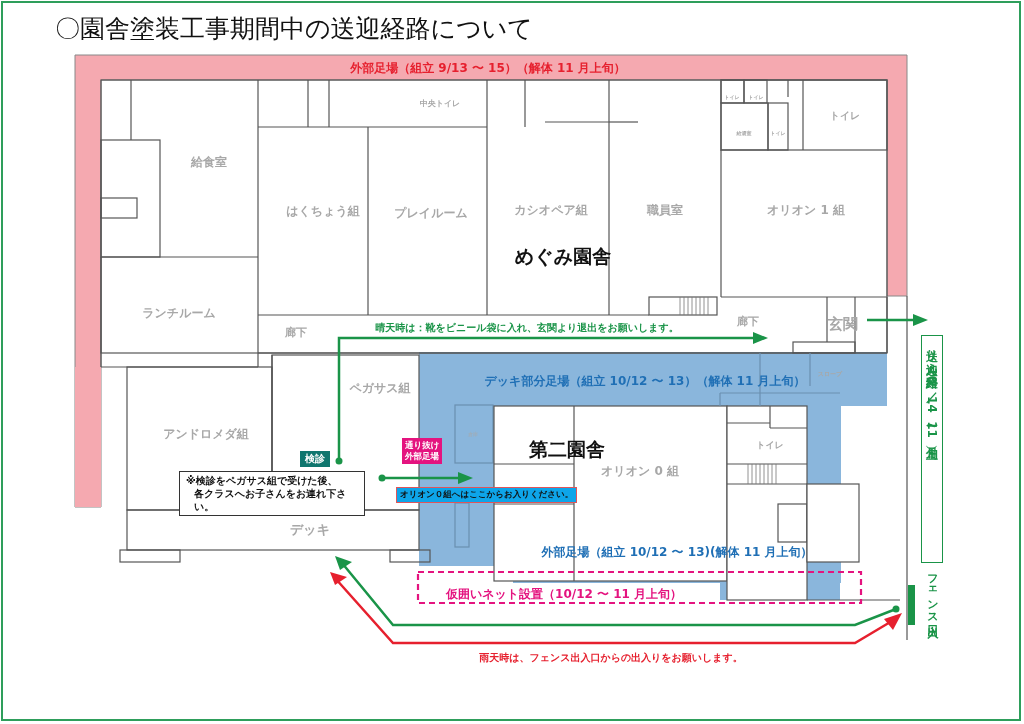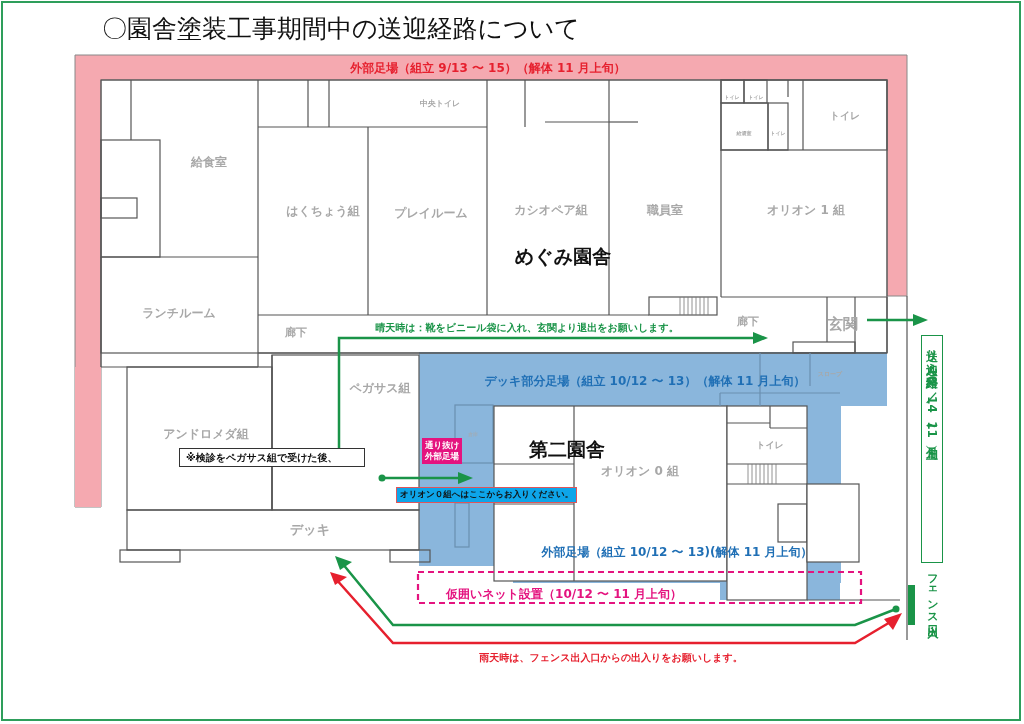--- a/index.html
+++ b/index.html
@@ -1,21 +1,21 @@
 <!DOCTYPE html>
 <html><head>
 <meta charset="utf-8">
 <style>
   html, body { margin: 0; padding: 0; background: #ffffff; }
   body { width: 1024px; height: 724px; position: relative; overflow: hidden;
          font-family: "DejaVu Sans", "Liberation Sans", sans-serif; }
   .frame { position: absolute; left: 1px; top: 1px; width: 1020px; height: 720px;
            border: 2px solid #2e9e5b; box-sizing: border-box; }
   .title { position: absolute; left: 55px; top: 12px; font-size: 25px; color: #111;
-           letter-spacing: 0px; white-space: nowrap; margin-left: 47px; }
+           letter-spacing: 0px; white-space: nowrap; }
   svg { position: absolute; left: 0; top: 0; }
   .room-label { fill: #a8a8a8; font-family: "DejaVu Sans", sans-serif; font-weight: bold; }
   .note-box { position: absolute; background: #fff; border: 1px solid #333; font-size: 10px;
               font-weight: bold; color: #111; padding: 2px 6px; line-height: 13px; }
   .note-red { position: absolute; background: #0ea5e9; border: 1px solid #e0555a; font-size: 8.5px;
               font-weight: bold; color: #111; padding: 1px 3px; white-space: nowrap; }
   .kenshin { position: absolute; background: #0f766e; color: #fff; font-size: 10px; font-weight: bold;
              padding: 1px 5px; }
   .nopass { position: absolute; background: #e4137f; color: #fff; font-size: 8.5px; font-weight: bold;
             padding: 2px 3px; line-height: 11px; }
@@ -194,27 +194,28 @@
   <text x="645" y="385" font-size="12" font-weight="bold" fill="#1f6fb5" text-anchor="middle">デッキ部分足場（組立 10/12 〜 13）（解体 11 月上旬）</text>
   <text x="677" y="556" font-size="12" font-weight="bold" fill="#1f6fb5" text-anchor="middle">外部足場（組立 10/12 〜 13)(解体 11 月上旬）</text>
   <text x="564" y="598" font-size="12" font-weight="bold" fill="#e4137f" text-anchor="middle">仮囲いネット設置（10/12 〜 11 月上旬）</text>
 
   <text x="527" y="331" font-size="10" font-weight="bold" fill="#1a9448" text-anchor="middle">晴天時は：靴をビニール袋に入れ、玄関より退出をお願いします。</text>
   <text x="611" y="661" font-size="10" font-weight="bold" fill="#e6202e" text-anchor="middle">雨天時は、フェンス出入口からの出入りをお願いします。</text>
 </svg>
 
 <div class="kenshin" style="left:300px; top:451px;">検診</div>
 
-<div class="note-box" style="left:179px; top:448px; width:172px;">
+<div class="note-box" style="left:179px; top:471px; width:172px;">
   <div>※検診をペガサス組で受けた後、</div>
+  <div style="padding-left:8px;">各クラスへお子さんをお連れ下さい。</div>
 </div>
 
 <div class="note-red" style="left:396px; top:487px;">オリオン０組へはここからお入りください。</div>
 
-<div class="nopass" style="left:422px; top:438px;">
+<div class="nopass" style="left:402px; top:438px;">
   <div>通り抜け</div>
   <div>外部足場</div>
 </div>
 
 <div class="route-box" style="left:921px; top:335px; width:20px; height:226px;">
   <div class="vert" style="left:2px; top:4px; font-size:12px; line-height:15px; height:218px;">送り迎え経路（10／14 〜 11月上旬）</div>
 </div>
 
 <div class="vert" style="left:924px; top:567px; font-size:11px; height:95px;">フェンス出入口</div>
 

